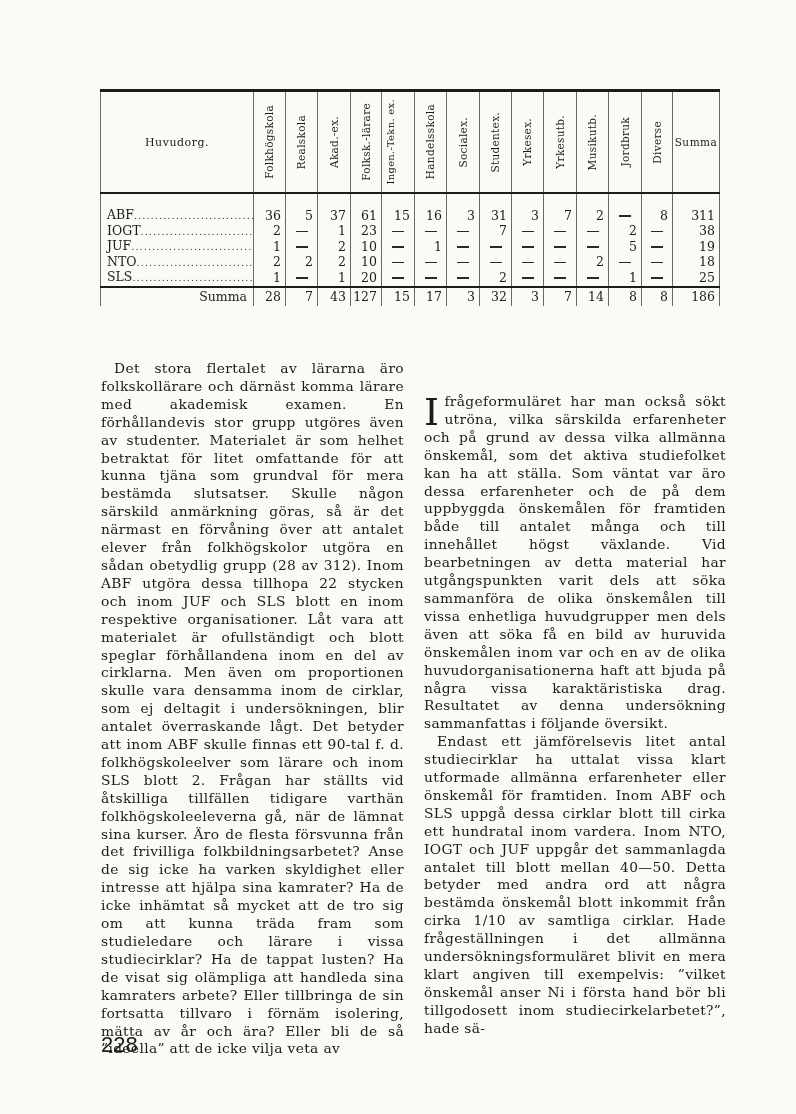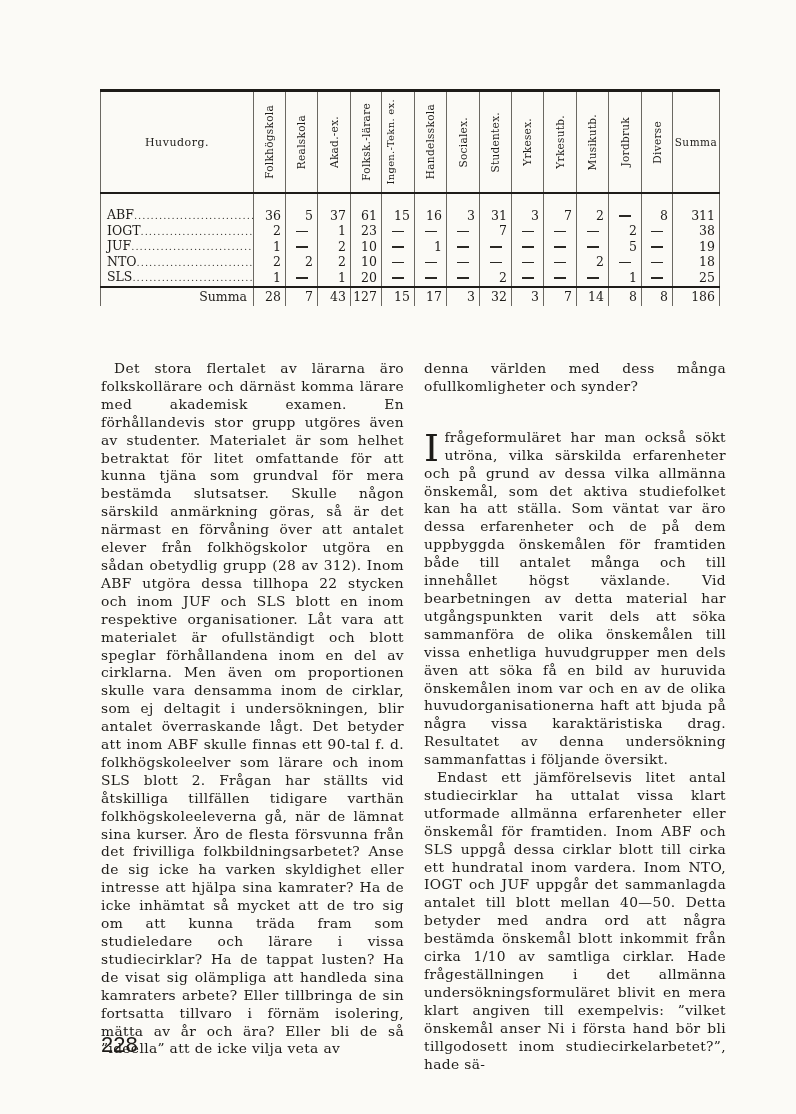--- a/index.html
+++ b/index.html
@@ -211,19 +211,18 @@
         </tr>
       </tbody>
   </table>
 </div>
 
 <div class="col col-left">
   <p class="ind">Det stora flertalet av lärarna äro folkskollärare och därnäst komma lärare med akademisk examen. En förhållandevis stor grupp utgöres även av studenter. Materialet är som helhet betraktat för litet omfattande för att kunna tjäna som grundval för mera bestämda slutsatser. Skulle någon särskild anmärkning göras, så är det närmast en förvåning över att antalet elever från folkhögskolor utgöra en sådan obetydlig grupp (28 av 312). Inom ABF utgöra dessa tillhopa 22 stycken och inom JUF och SLS blott en inom respektive organisationer. Låt vara att materialet är ofullständigt och blott speglar förhållandena inom en del av cirklarna. Men även om proportionen skulle vara densamma inom de cirklar, som ej deltagit i undersökningen, blir antalet överraskande lågt. Det betyder att inom ABF skulle finnas ett 90-tal f. d. folkhögskoleelver som lärare och inom SLS blott 2. Frågan har ställts vid åtskilliga tillfällen tidigare varthän folkhögskoleeleverna gå, när de lämnat sina kurser. Äro de flesta försvunna från det frivilliga folkbildningsarbetet? Anse de sig icke ha varken skyldighet eller intresse att hjälpa sina kamrater? Ha de icke inhämtat så mycket att de tro sig om att kunna träda fram som studieledare och lärare i vissa studiecirklar? Ha de tappat lusten? Ha de visat sig olämpliga att handleda sina kamraters arbete? Eller tillbringa de sin fortsatta tillvaro i förnäm isolering, mätta av år och ära? Eller bli de så ”ideella” att de icke vilja veta av</p>
 </div>
 
 <div class="col col-right">
-  <p>denna världen med dess många ofullkomligheter och synder?</p>
   <div class="spacer"></div>
   <p><span class="dropcap">I</span><span>frågeformuläret har man också sökt utröna, vilka särskilda erfarenheter och på grund av dessa vilka allmänna önskemål, som det aktiva studiefolket kan ha att ställa. Som väntat var äro dessa erfarenheter och de på dem uppbyggda önskemålen för framtiden både till antalet många och till innehållet högst växlande. Vid bearbetningen av detta material har utgångspunkten varit dels att söka sammanföra de olika önskemålen till vissa enhetliga huvudgrupper men dels även att söka få en bild av huruvida önskemålen inom var och en av de olika huvudorganisationerna haft att bjuda på några vissa karaktäristiska drag. Resultatet av denna undersökning sammanfattas i följande översikt.</span></p>
   <p class="ind">Endast ett jämförelsevis litet antal studiecirklar ha uttalat vissa klart utformade allmänna erfarenheter eller önskemål för framtiden. Inom ABF och SLS uppgå dessa cirklar blott till cirka ett hundratal inom vardera. Inom NTO, IOGT och JUF uppgår det sammanlagda antalet till blott mellan 40—50. Detta betyder med andra ord att några bestämda önskemål blott inkommit från cirka 1/10 av samtliga cirklar. Hade frågeställningen i det allmänna undersökningsformuläret blivit en mera klart angiven till exempelvis: ”vilket önskemål anser Ni i första hand bör bli tillgodosett inom studiecirkelarbetet?”, hade sä-</p>
 </div>
 
 <div class="page-num">228</div>
 
 </body></html>

